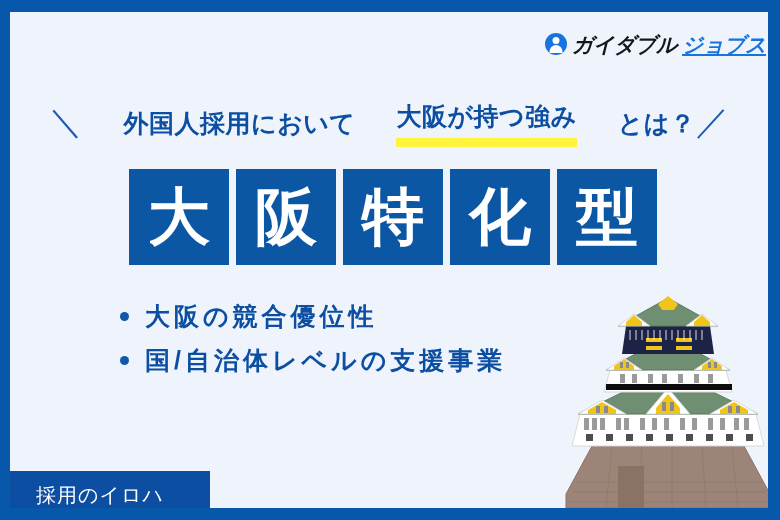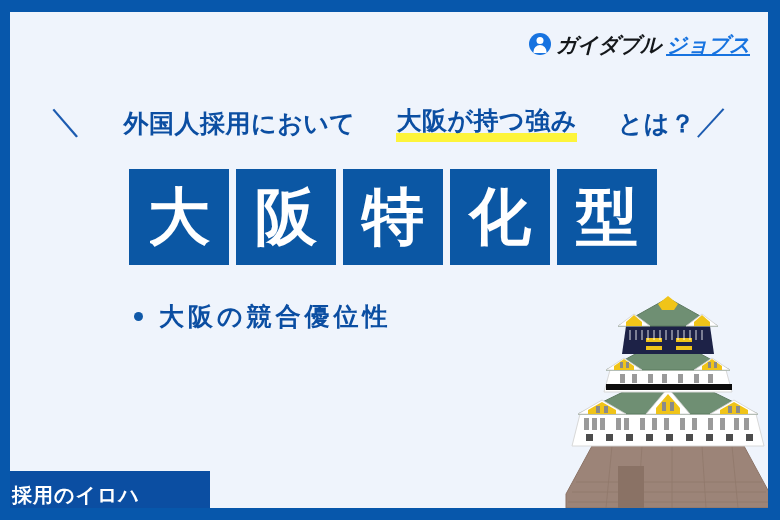--- a/index.html
+++ b/index.html
@@ -14,21 +14,21 @@
     box-sizing:border-box;
   }
   
   #panel{
     position:absolute;left:10px;top:12px;right:12px;bottom:12px;
     background:#eff4fc;
     overflow:hidden;
   }
   
   #logo{
-    position:absolute;right:18px;top:18px;
+    position:absolute;right:2px;top:18px;
     display:flex;align-items:center;gap:5px;
     height:28px;
   }
   #logo .mark{
     width:22px;height:22px;border-radius:50%;
     background:#1773e0;position:relative;flex:0 0 auto;
   }
   #logo .mark:before{
     content:"";position:absolute;left:50%;top:4px;transform:translateX(-50%);
     width:7px;height:7px;border-radius:50%;background:#fff;
@@ -56,38 +56,38 @@
     transform:translateY(-2px);
   }
   #headline .h-txt{
     font-size:25px;font-weight:700;color:#0b4ea2;
     letter-spacing:0.5px;vertical-align:middle;
     display:inline-block;
     margin-left:41px;
   }
   #headline .hl{
     background:linear-gradient(to top,#fdf43b 0 9px,transparent 9px 100%);
-    padding-bottom:5px;
+    padding-bottom:14px;
   }
 
   
   #tiles{
     position:absolute;left:119px;top:157px;
     display:flex;gap:7px;
   }
   .tile{
     width:100px;height:96px;
     background:#0b57a4;
     display:flex;align-items:center;justify-content:center;
     color:#ffffff;font-size:62px;font-weight:700;line-height:1;
   }
 
   
   #bullets{
-    position:absolute;left:124px;top:282px;
+    position:absolute;left:110px;top:282px;
   }
   .bullet-row{
     display:flex;align-items:center;
     height:44px;
   }
   .bullet-dot{
     width:9px;height:9px;border-radius:50%;background:#1059a8;
     margin-right:16px;flex:0 0 auto;
   }
   .bullet-text{
@@ -96,22 +96,22 @@
   }
 
   
   #badge{
     position:absolute;left:-10px;bottom:-12px;
     width:210px;height:49px;
     background:#0b4ea2;
     display:flex;align-items:center;
   }
   #badge span{
-    color:#ffffff;font-size:20px;font-weight:700;
-    letter-spacing:1px;margin-left:12px;
+    color:#ffffff;font-size:20px;font-weight:400;
+    letter-spacing:1px;margin-left:36px;
   }
 
   
   #castle{
     position:absolute;right:-6px;bottom:0;
     width:212px;height:212px;
   }
   #castle svg{display:block;width:100%;height:100%;}
 </style>
 </head>
@@ -135,20 +135,24 @@
       <div class="tile">阪</div>
       <div class="tile">特</div>
       <div class="tile">化</div>
       <div class="tile">型</div>
     </div>
 
     <div id="bullets">
       <div class="bullet-row">
         <span class="bullet-dot"></span>
         <span class="bullet-text">大阪の競合優位性</span>
+      </div>
+      <div class="bullet-row">
+        <span class="bullet-dot"></span>
+        <span class="bullet-text">国/自治体レベルの支援事業</span>
       </div>
     </div>
 
     <div id="castle">
       <svg viewBox="0 0 212 212" xmlns="http://www.w3.org/2000/svg">
 
         <path d="M4 198 L30 150 L182 150 L208 198 L208 212 L4 212 Z" fill="#9c8478"></path>
         <path d="M4 198 L30 150 L182 150 L208 198 L208 212 L4 212 Z" fill="none" stroke="#8b7366" stroke-width="1"></path>
         <g stroke="#8b7366" stroke-width="0.8" opacity="0.7">
           <line x1="14" y1="186" x2="200" y2="186"></line>

